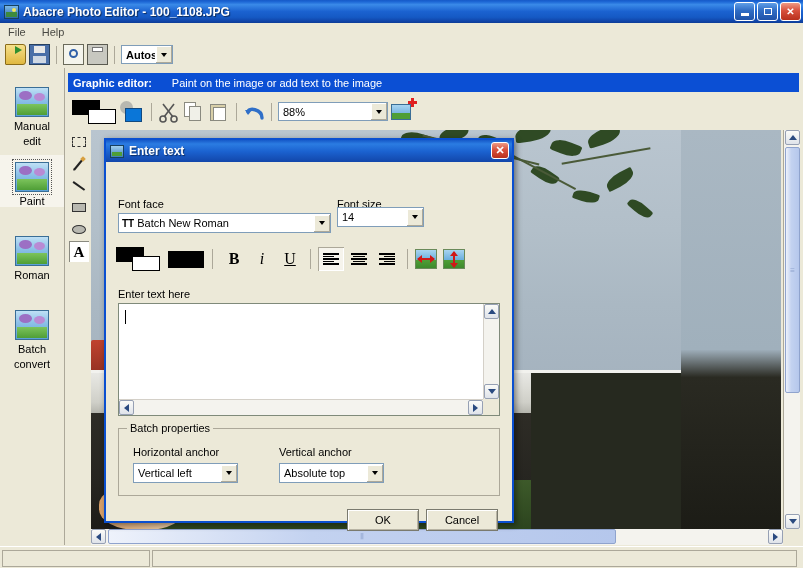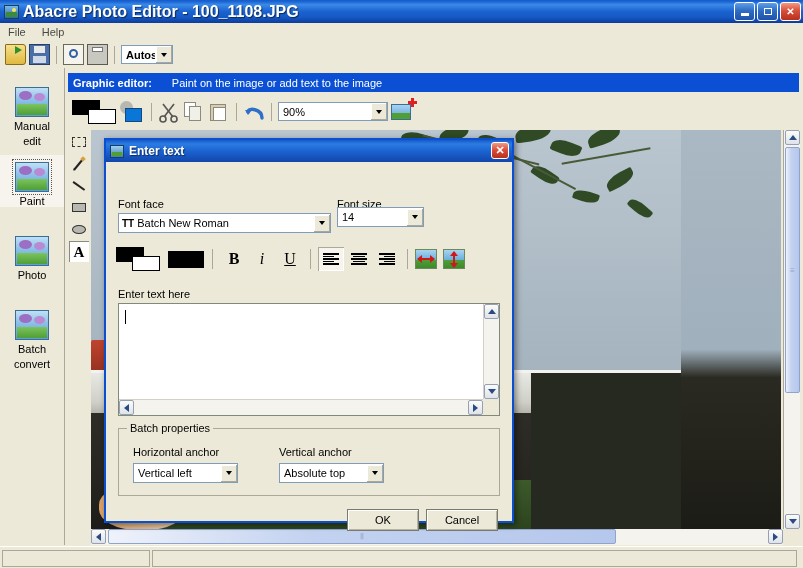--- a/index.html
+++ b/index.html
@@ -17,21 +17,21 @@
     display:flex;align-items:center;
   }
   .title-icon{
     width:15px;height:14px;margin-left:4px;margin-right:4px;flex:0 0 auto;
     background:linear-gradient(to bottom,#7ab8e8,#2f6aa8);
     border:1px solid #17405f;box-sizing:border-box;position:relative;overflow:hidden;
   }
   .title-icon:after{content:"";position:absolute;left:1px;bottom:1px;width:11px;height:5px;background:#3d8a3d;}
   .title-icon:before{content:"";position:absolute;right:2px;top:2px;width:4px;height:4px;border-radius:50%;background:#f2e85c;}
   .title-text{
-    color:#fff;font-weight:bold;font-size:16px;
+    color:#fff;font-weight:bold;font-size:12px;
     text-shadow:1px 1px 1px rgba(0,0,0,.55);white-space:nowrap;
   }
   .win-btns{position:absolute;right:2px;top:2px;display:flex;gap:2px;}
   .wbtn{
     width:21px;height:19px;border:1px solid #ffffff;border-radius:3px;
     box-sizing:border-box;display:flex;align-items:center;justify-content:center;
     color:#fff;font-size:10px;font-weight:bold;
   }
   .wbtn.min,.wbtn.max{background:linear-gradient(to bottom,#5f9fe8,#2f6cc4 45%,#1f52a8);}
   .wbtn.close{background:linear-gradient(to bottom,#f09a84,#d8503c 45%,#b8301c);}
@@ -280,21 +280,21 @@
           <span class="blob"></span>
           <span class="blob2"></span>
         </div>
       <div class="slabel">Paint</div>
     </div>
     <div class="side-item" style="margin-top:22px;">
       <div class="sico">
           <span class="blob"></span>
           <span class="blob2"></span>
         </div>
-      <div class="slabel">Photo</div>
+      <div class="slabel">Roman</div>
     </div>
     <div class="side-item" style="margin-top:22px;">
       <div class="sico">
           <span class="blob"></span>
           <span class="blob2"></span>
         </div>
       <div class="slabel">Batch</div>
       <div class="slabel">convert</div>
     </div>
   </div>
@@ -332,21 +332,21 @@
       </div>
     <div class="tb-sep"></div>
     <div class="undo-ico">
       <svg width="24" height="22" viewBox="0 0 24 22">
           <path d="M19 17 C19 8, 5 6, 5 11" fill="none" stroke="#2f6fc8" stroke-width="3.4" stroke-linecap="round"></path>
           <path d="M2 9 L5 14 L9 9 Z" fill="#2f6fc8"></path>
         </svg>
     </div>
     <div class="tb-sep"></div>
     <div class="combo" style="width:110px;">
-      <span class="cval">90%</span>
+      <span class="cval">88%</span>
       <span class="carrow"></span>
     </div>
     <div class="imgplus">
         <span class="bk"></span>
         <span class="pl"></span>
         <span class="pl2"></span>
       </div>
   </div>
 
   <div class="palette">

